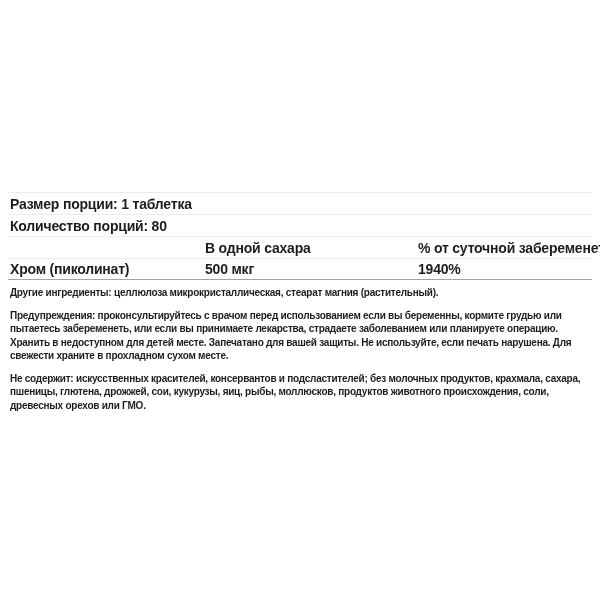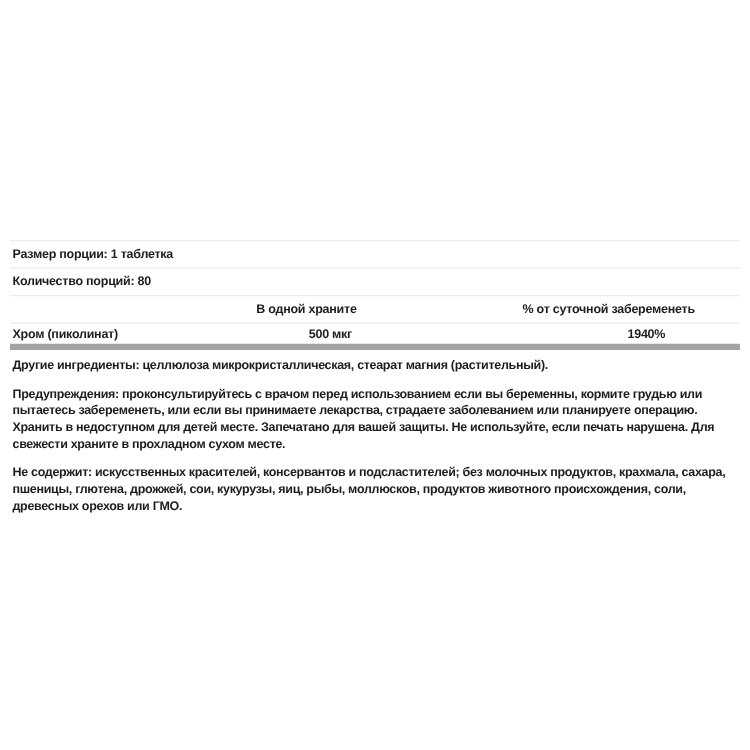--- a/index.html
+++ b/index.html
@@ -20,28 +20,27 @@
     top: 192px;
     left: 8px;
     width: 584px;
   }
   .frow {
     box-sizing: border-box;
     height: 22px;
     border-top: 1px solid #ececec;
     display: flex;
     align-items: center;
-    font-size: 10px;
+    font-size: 14px;
     font-weight: 700;
     letter-spacing: -0.2px;
     white-space: nowrap;
   }
   .frow.last {
-    border-bottom: 5px solid #a3a3a3;
-    gap: 42px;
+    border-bottom: 1px solid #a3a3a3;
   }
   .cell-pad {
     padding-left: 2px;
   }
   .c1 {
     box-sizing: border-box;
     width: 197px;
     padding-left: 2px;
     flex: none;
   }
@@ -78,21 +77,21 @@
     <div class="frow">
       <span class="cell-pad">Размер порции: 1 таблетка</span>
     </div>
 
     <div class="frow">
       <span class="cell-pad">Количество порций: 80</span>
     </div>
 
     <div class="frow">
       <span class="c1"></span>
-      <span class="c2">В одной храните</span>
+      <span class="c2">В одной сахара</span>
       <span class="c3">% от суточной забеременеть</span>
     </div>
 
     <div class="frow last">
       <span class="c1">Хром (пиколинат)</span>
       <span class="c2">500 мкг</span>
       <span class="c3">1940%</span>
     </div>
 
   </div>

